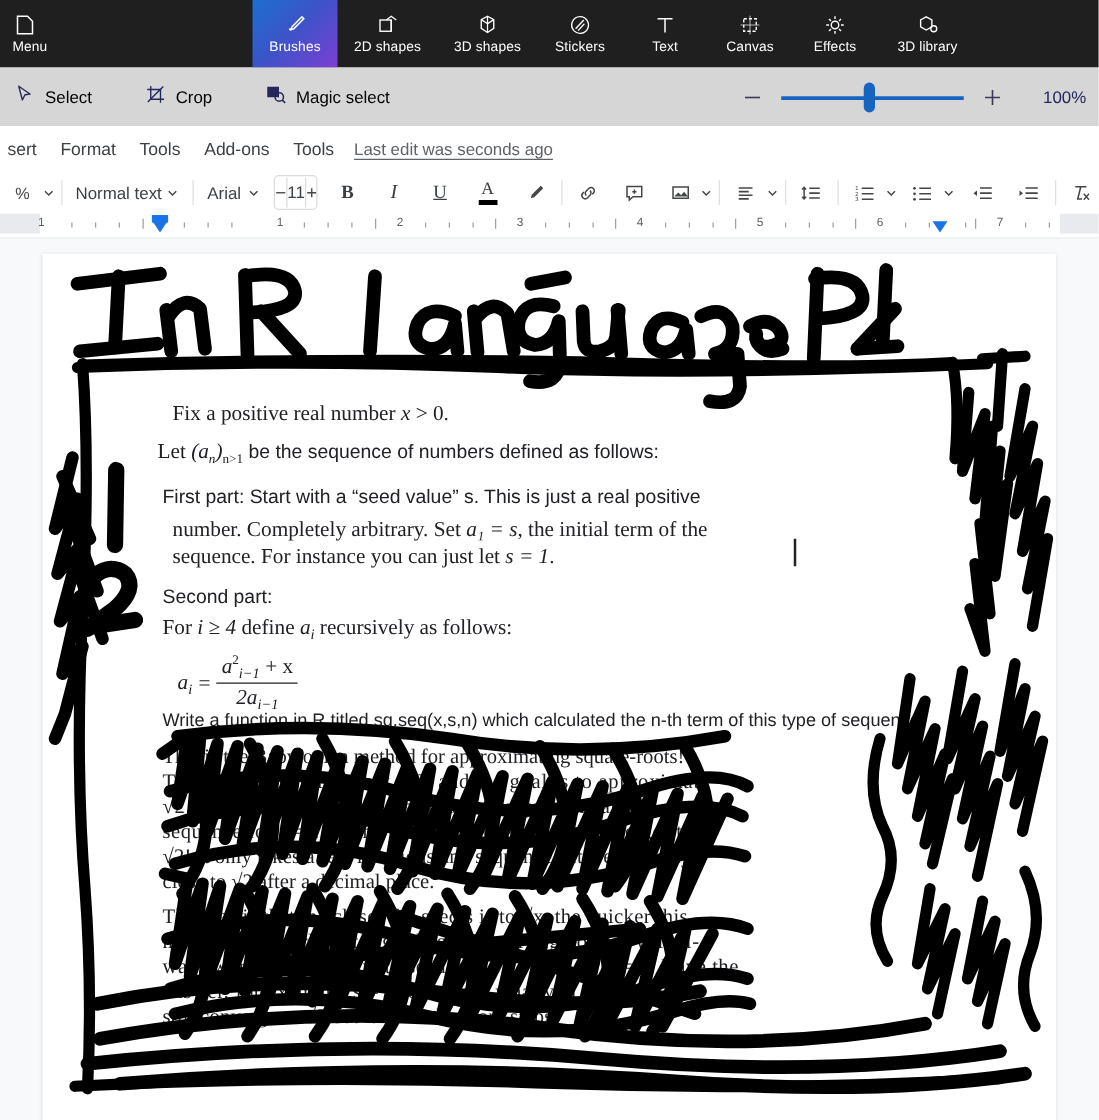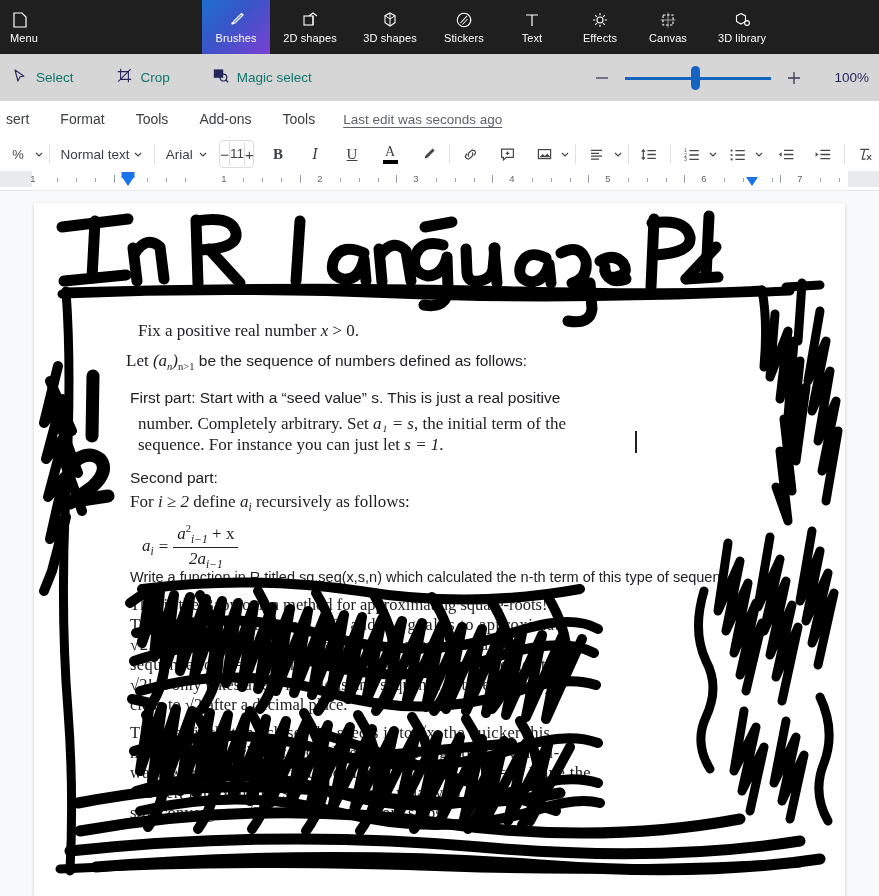--- a/index.html
+++ b/index.html
@@ -35,33 +35,33 @@
   .p3-tab.w80 { width: 80px; }
 
   
   .p3-bar2 {
     position: absolute; left: 0; top: 54px; width: 879px; height: 47px;
     background: #d6d6d6;
     display: flex; align-items: center;
     color: #25275c;
   }
   .p3-tool { display: flex; align-items: center; gap: 8px; height: 47px; padding: 0 10px; cursor: default; }
-  .p3-tool .tl { font-size: 13.5px; color: #0f766e; white-space: nowrap; }
+  .p3-tool .tl { font-size: 13.5px; color: #000000; white-space: nowrap; }
   .p3-zoom { display: flex; align-items: center; gap: 0; margin-left: auto; padding-right: 10px; }
   .zbtn { width: 46px; height: 40px; display: flex; align-items: center; justify-content: center; color: #3a3a55; }
   .ztrack { position: relative; width: 146px; height: 40px; display: flex; align-items: center; }
   .ztrack .line { position: absolute; left: 0; right: 0; top: 19.5px; height: 2.5px; background: #1565c0; }
   .ztrack .knob { position: absolute; left: 66px; top: 8px; width: 9px; height: 24px; border-radius: 5px; background: #1565c0; }
   .zpct { width: 52px; text-align: right; font-size: 13.5px; color: #25275c; }
 
   
   .gd-menubar {
     position: absolute; left: 0; top: 101px; width: 879px; height: 36px;
     background: #ffffff;
-    display: flex; align-items: center; gap: 12px;
+    display: flex; align-items: center; gap: 0;
     border-bottom: 1px solid #ffffff;
   }
   .gd-menu-item {
     font-size: 14px; color: #3c4043; padding: 4px 7px; border-radius: 4px; cursor: default;
     white-space: nowrap;
   }
   .gd-lastedit {
     font-size: 13.5px; color: #5f6368; margin-left: 9px;
     text-decoration: underline; text-underline-offset: 3px; white-space: nowrap;
   }
@@ -203,37 +203,37 @@
         <svg width="20" height="20" viewBox="0 0 20 20">
             <path d="M4 5h12M10 5v11" fill="none" stroke="#fff" stroke-width="1.2"></path>
           </svg>
       </span>
       <span class="p3-lab">Text</span>
     </div>
 
     <div class="p3-tab">
       <span class="p3-ico">
         <svg width="20" height="20" viewBox="0 0 20 20">
+            <rect x="5" y="5" width="10" height="10" fill="none" stroke="#fff" stroke-width="1.1" stroke-dasharray="2.5 1.6"></rect>
+            <path d="M10 2.5v15M2.5 10h15" stroke="#fff" stroke-width=".7" opacity=".8"></path>
+          </svg>
+      </span>
+      <span class="p3-lab">Canvas</span>
+    </div>
+
+    <div class="p3-tab">
+      <span class="p3-ico">
+        <svg width="20" height="20" viewBox="0 0 20 20">
             <circle cx="10" cy="10" r="3" fill="none" stroke="#fff" stroke-width="1.1"></circle>
             <g stroke="#fff" stroke-width="1.1">
               <path d="M10 3v2.2M10 14.8V17M3 10h2.2M14.8 10H17M5.2 5.2l1.6 1.6M13.2 13.2l1.6 1.6M14.8 5.2l-1.6 1.6M6.8 13.2l-1.6 1.6"></path>
             </g>
           </svg>
       </span>
       <span class="p3-lab">Effects</span>
-    </div>
-
-    <div class="p3-tab">
-      <span class="p3-ico">
-        <svg width="20" height="20" viewBox="0 0 20 20">
-            <rect x="5" y="5" width="10" height="10" fill="none" stroke="#fff" stroke-width="1.1" stroke-dasharray="2.5 1.6"></rect>
-            <path d="M10 2.5v15M2.5 10h15" stroke="#fff" stroke-width=".7" opacity=".8"></path>
-          </svg>
-      </span>
-      <span class="p3-lab">Canvas</span>
     </div>
 
     <div class="p3-tab w80">
       <span class="p3-ico">
         <svg width="20" height="20" viewBox="0 0 20 20">
             <path d="M9 3.5l4.5 2.4v5.6L9 14 4.5 11.5V5.9z" fill="none" stroke="#fff" stroke-width="1.1"></path>
             <circle cx="15" cy="13" r="2.4" fill="none" stroke="#fff" stroke-width="1.1"></circle>
           </svg>
       </span>
       <span class="p3-lab">3D library</span>
@@ -545,21 +545,21 @@
 
       <div class="doc-text serif" style="left:104px; top:232px; font-size:17px; white-space:nowrap;">
         <span>sequence.  For instance you can just let </span><span class="it">s = 1</span><span>.</span>
       </div>
 
       <div class="caret-line" style="left:601px; top:228px; height:22px;"></div>
 
       <div class="doc-text sans" style="left:96px; top:266px; font-size:15.5px;">Second part:</div>
 
       <div class="doc-text serif" style="left:96px; top:289px; font-size:17px; white-space:nowrap;">
-        <span>For </span><span class="it">i ≥ 2</span><span> define </span><span class="it">a</span><sub class="sm it">i</sub><span> recursively as follows:</span>
+        <span>For </span><span class="it">i ≥ 4</span><span> define </span><span class="it">a</span><sub class="sm it">i</sub><span> recursively as follows:</span>
       </div>
 
       <div class="doc-text serif" style="left:108px; top:320px; font-size:17px; white-space:nowrap; display:flex; align-items:center; gap:5px;">
         <span class="it"><span>a</span><sub class="sm">i</sub></span>
         <span>=</span>
         <span class="mfrac">
           <span class="num"><span class="it">a</span><sup class="sm">2</sup><sub class="sm it">i−1</sub> <span>+ x</span></span>
           <span class="den"><span class="it">2a</span><sub class="sm it">i−1</sub></span>
         </span>
       </div>

